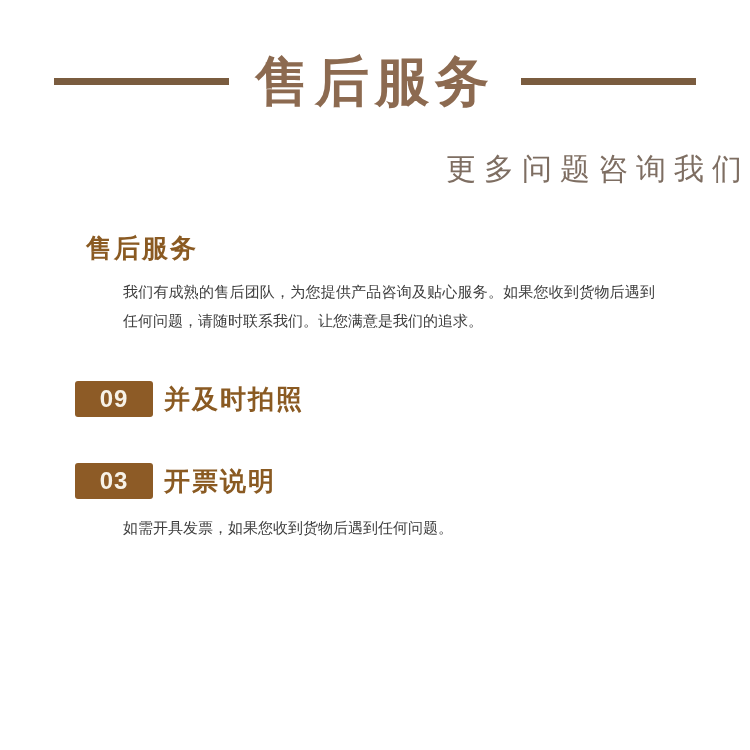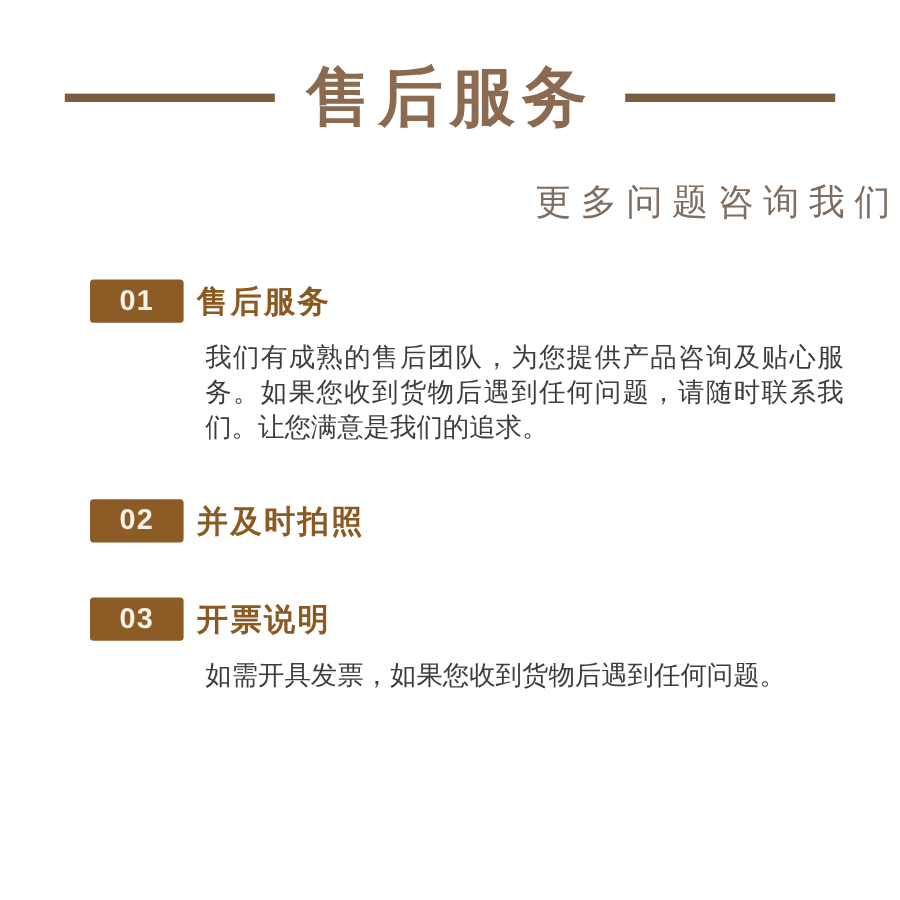--- a/index.html
+++ b/index.html
@@ -73,24 +73,24 @@
   }
   .section-title {
     margin-left: 11px;
     font-size: 26px;
     font-weight: bold;
     color: #8a5a22;
     letter-spacing: 2px;
     line-height: 30px;
   }
   .section-body {
-    margin-left: 96px;
+    margin-left: 48px;
     margin-top: 14px;
     width: 532px;
-    font-size: 22px;
+    font-size: 15px;
     line-height: 29px;
     color: #3d3d3d;
     text-align: justify;
     word-break: break-all;
   }
 </style>
 </head>
 <body>
 
 <div class="page">
@@ -100,29 +100,28 @@
     <div class="main-title">售后服务</div>
     <div class="divider"></div>
   </div>
 
   <div class="subtitle">更多问题咨询我们</div>
 
   <div class="sections">
 
     <div class="section">
       <div class="section-header">
-        <div class="badge">01</div>
         <div class="section-title">售后服务</div>
       </div>
       <div class="section-body">我们有成熟的售后团队，为您提供产品咨询及贴心服务。如果您收到货物后遇到任何问题，请随时联系我们。让您满意是我们的追求。</div>
     </div>
 
     <div class="section">
       <div class="section-header">
-        <div class="badge">02</div>
+        <div class="badge">09</div>
         <div class="section-title">并及时拍照</div>
       </div>
     </div>
 
     <div class="section">
       <div class="section-header">
         <div class="badge">03</div>
         <div class="section-title">开票说明</div>
       </div>
       <div class="section-body">如需开具发票，如果您收到货物后遇到任何问题。</div>

